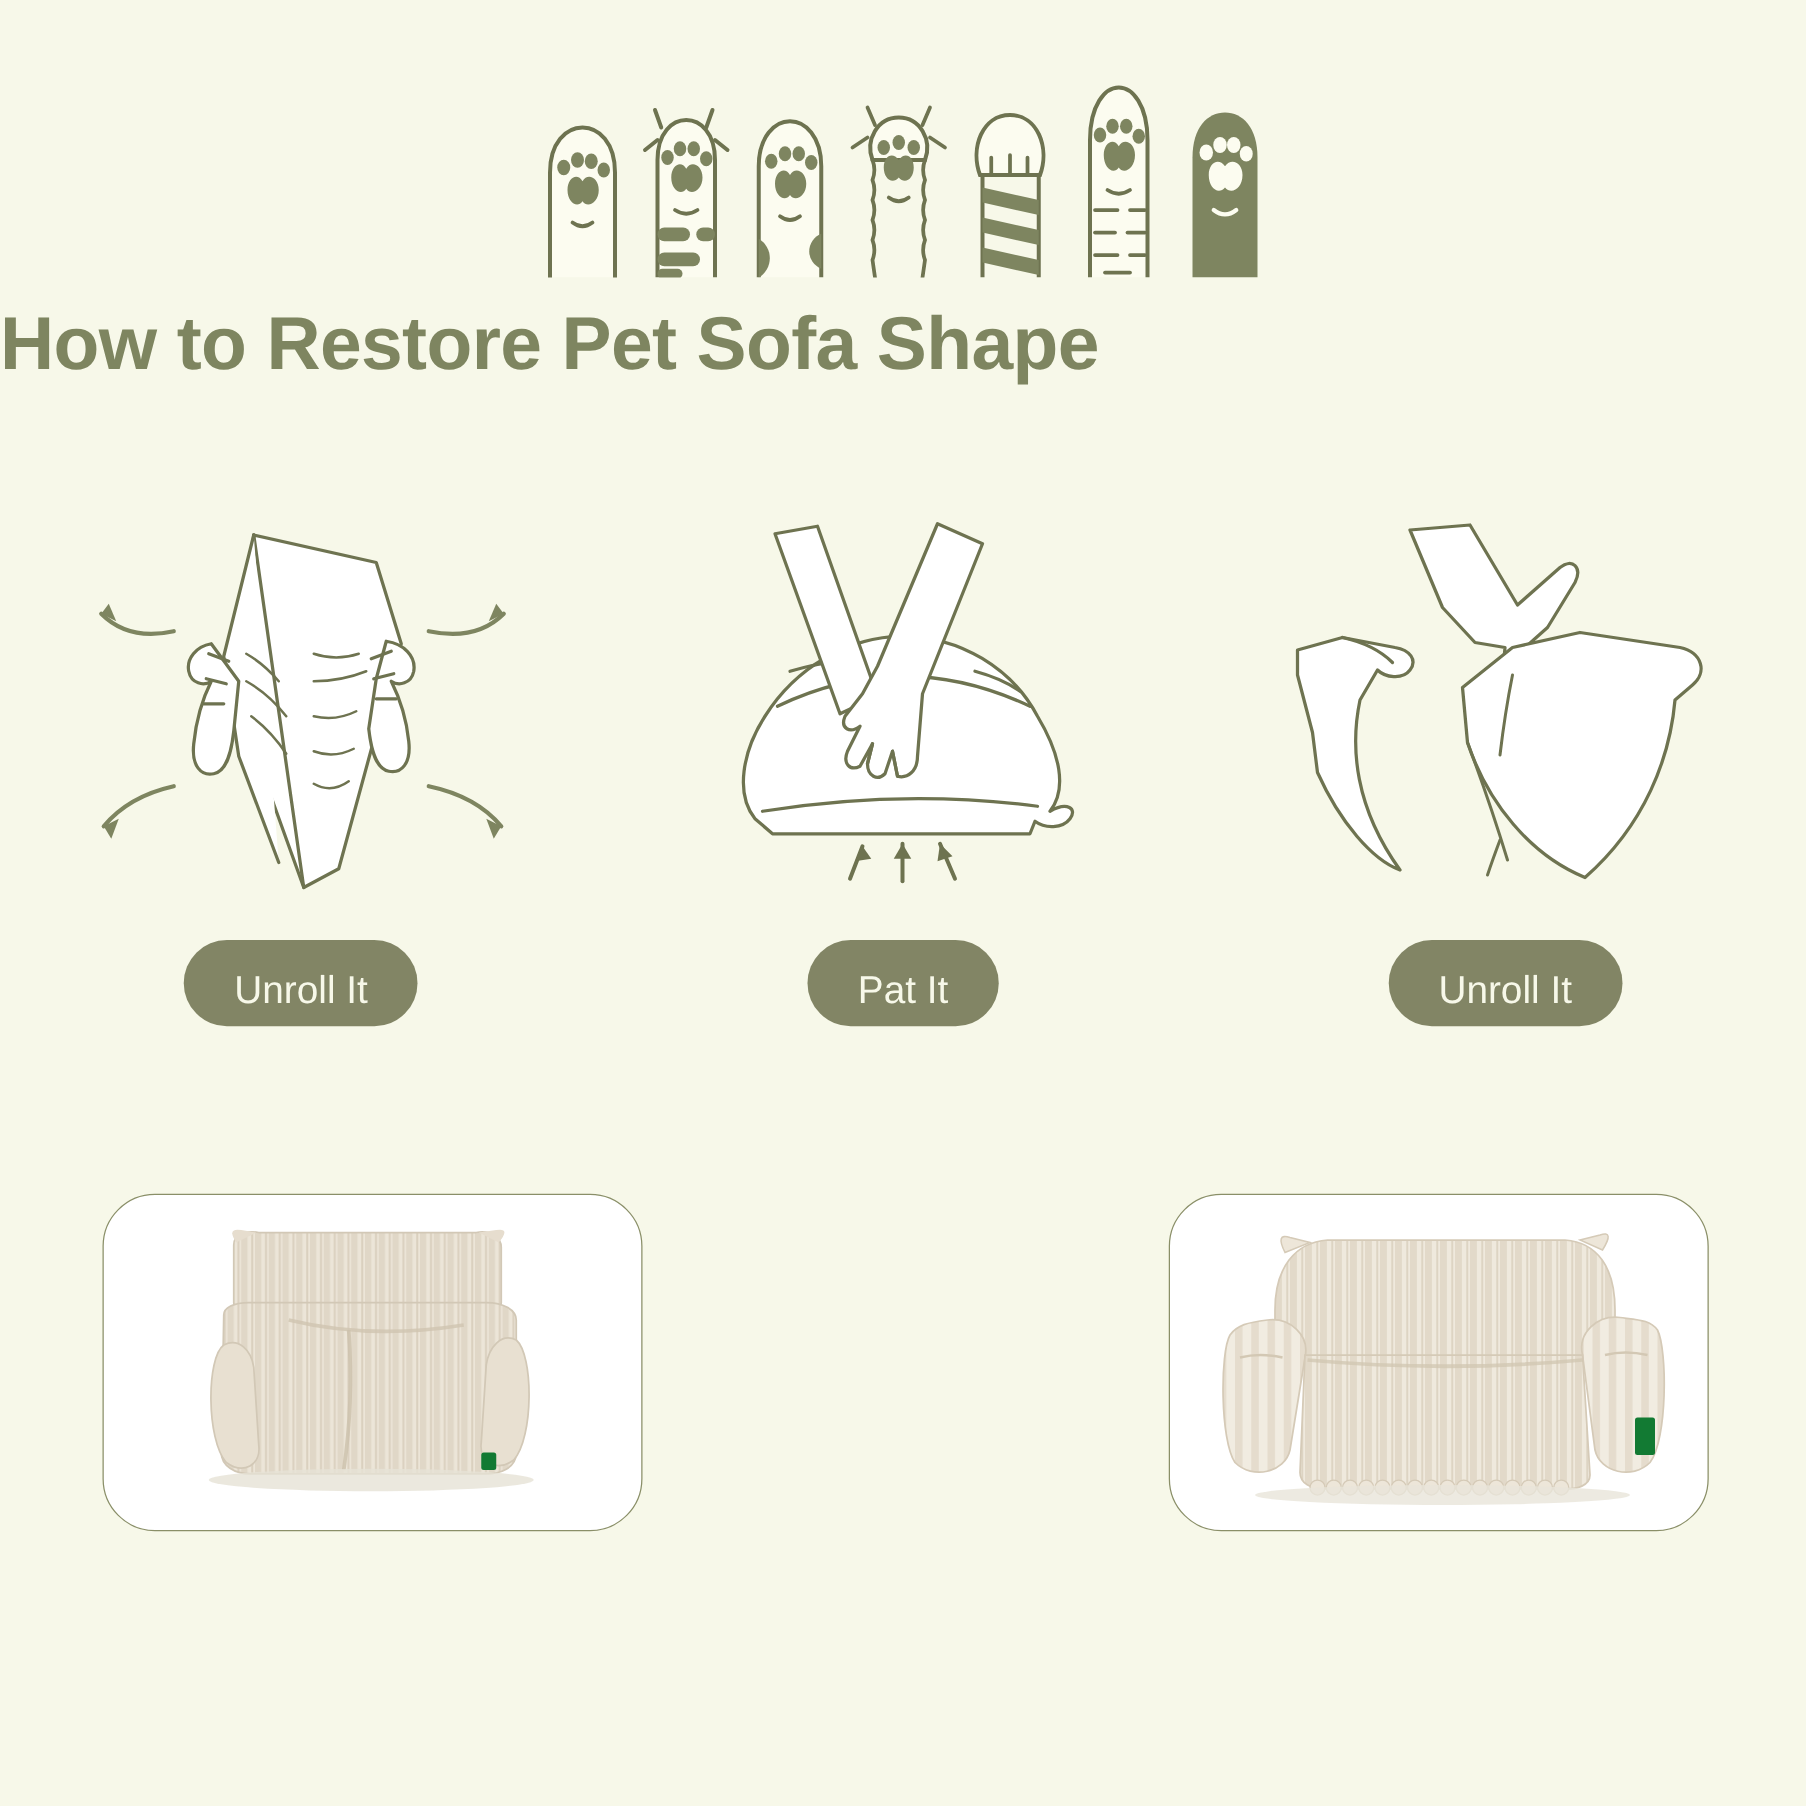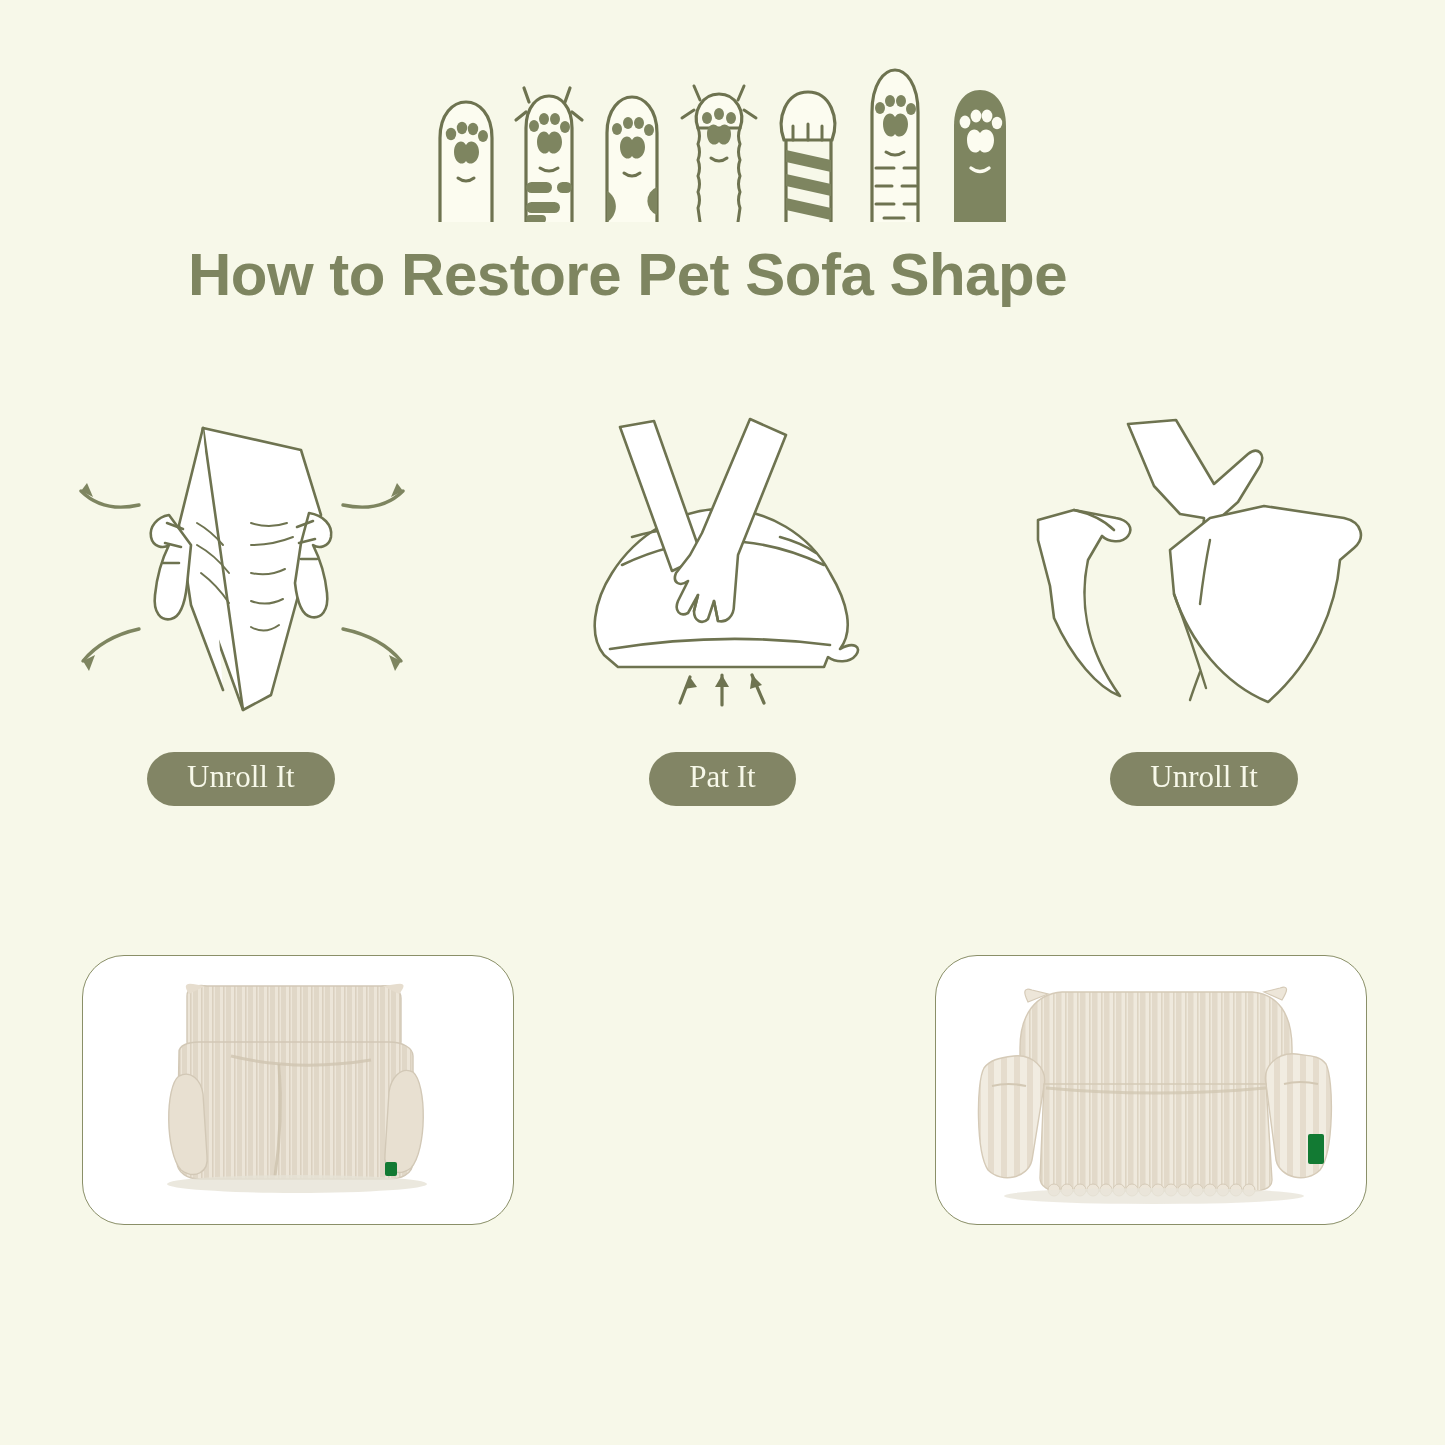--- a/index.html
+++ b/index.html
@@ -15,43 +15,41 @@
   
   .paw-row{
     position:absolute;left:0;top:62px;width:1445px;height:160px;
     display:flex;align-items:flex-end;justify-content:center;gap:8px;
   }
   .paw{display:block;}
 
   
   .title{
     position:absolute;left:0;top:240px;width:1255px;
-    text-align:center;
     font-size:60px;font-weight:bold;
     letter-spacing:-0.5px;
     color:#7E8560;
     font-family:"Liberation Sans", sans-serif;
   }
 
   
   .steps{
     position:absolute;left:0;top:400px;width:1445px;height:440px;
     display:flex;justify-content:space-around;align-items:flex-start;
   }
   .step{width:440px;display:flex;flex-direction:column;align-items:center;}
   .step-art{height:330px;display:flex;align-items:center;justify-content:center;}
   .badge{
     display:inline-block;
     background:#828565;color:#F7F8E9;
     border-radius:999px;
     font-size:31px;
-    padding:9px 40px 12px 40px;
+    padding:24px 40px 12px 40px;
     white-space:nowrap;
     line-height:1.05;
-    font-family:Liberation Serif, serif;
   }
   .step-badge-wrap{margin-top:22px;}
 
   
   .bottom{
     position:absolute;left:0;top:955px;width:1445px;height:400px;
   }
   .card{
     position:absolute;top:0;
     width:430px;height:268px;

